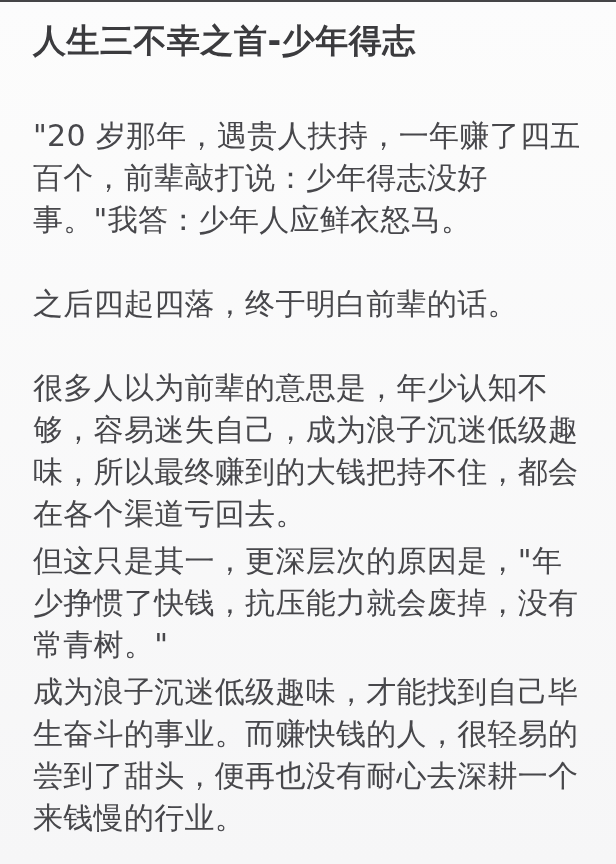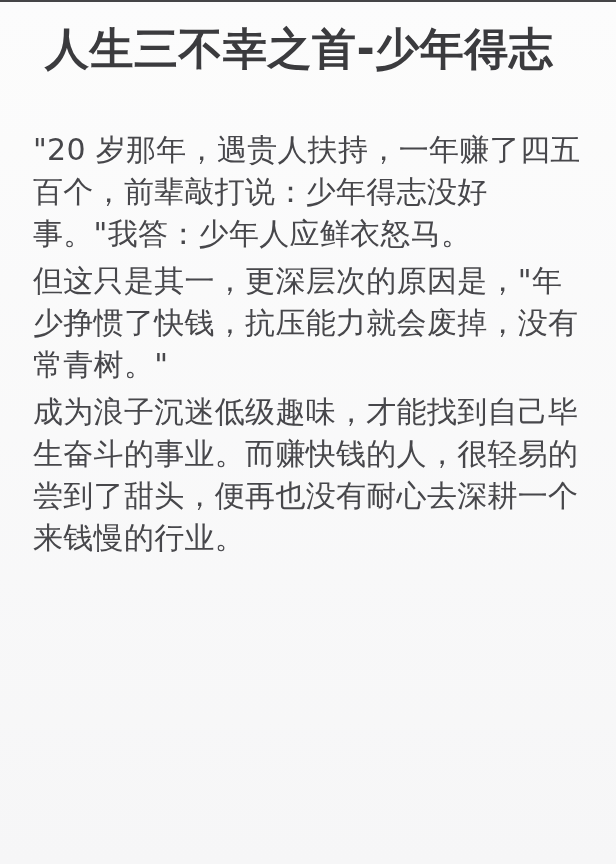--- a/index.html
+++ b/index.html
@@ -19,22 +19,22 @@
   }
   .top-edge{
     height:2px;
     background:var(--top-edge);
   }
   .page{
     padding:10px 32px 0 33px;
     box-sizing:border-box;
   }
   .title{
-    margin:8px 0 0 12px;
-    font-size:44px;
+    margin:8px 0 0 0;
+    font-size:33px;
     font-weight:700;
     line-height:1.3;
     letter-spacing:0.5px;
     color:var(--title-text);
   }
   .article-body{
     margin-top:52px;
   }
   .para{
     margin:0;
@@ -49,16 +49,18 @@
 </style>
 </head>
 <body>
 
 <div class="top-edge"></div>
 
 <main class="page">
   <h1 class="title">人生三不幸之首-少年得志</h1>
   <section class="article-body" id="paragraphs">
       <p class="para">"20 岁那年，遇贵人扶持，一年赚了四五百个，前辈敲打说：少年得志没好事。"我答：少年人应鲜衣怒马。</p>
+      <p class="para spaced">之后四起四落，终于明白前辈的话。</p>
+      <p class="para spaced">很多人以为前辈的意思是，年少认知不够，容易迷失自己，成为浪子沉迷低级趣味，所以最终赚到的大钱把持不住，都会在各个渠道亏回去。</p>
       <p class="para">但这只是其一，更深层次的原因是，"年少挣惯了快钱，抗压能力就会废掉，没有常青树。"</p>
       <p class="para">成为浪子沉迷低级趣味，才能找到自己毕生奋斗的事业。而赚快钱的人，很轻易的尝到了甜头，便再也没有耐心去深耕一个来钱慢的行业。</p>
     </section>
 </main>
 
 </body></html>

